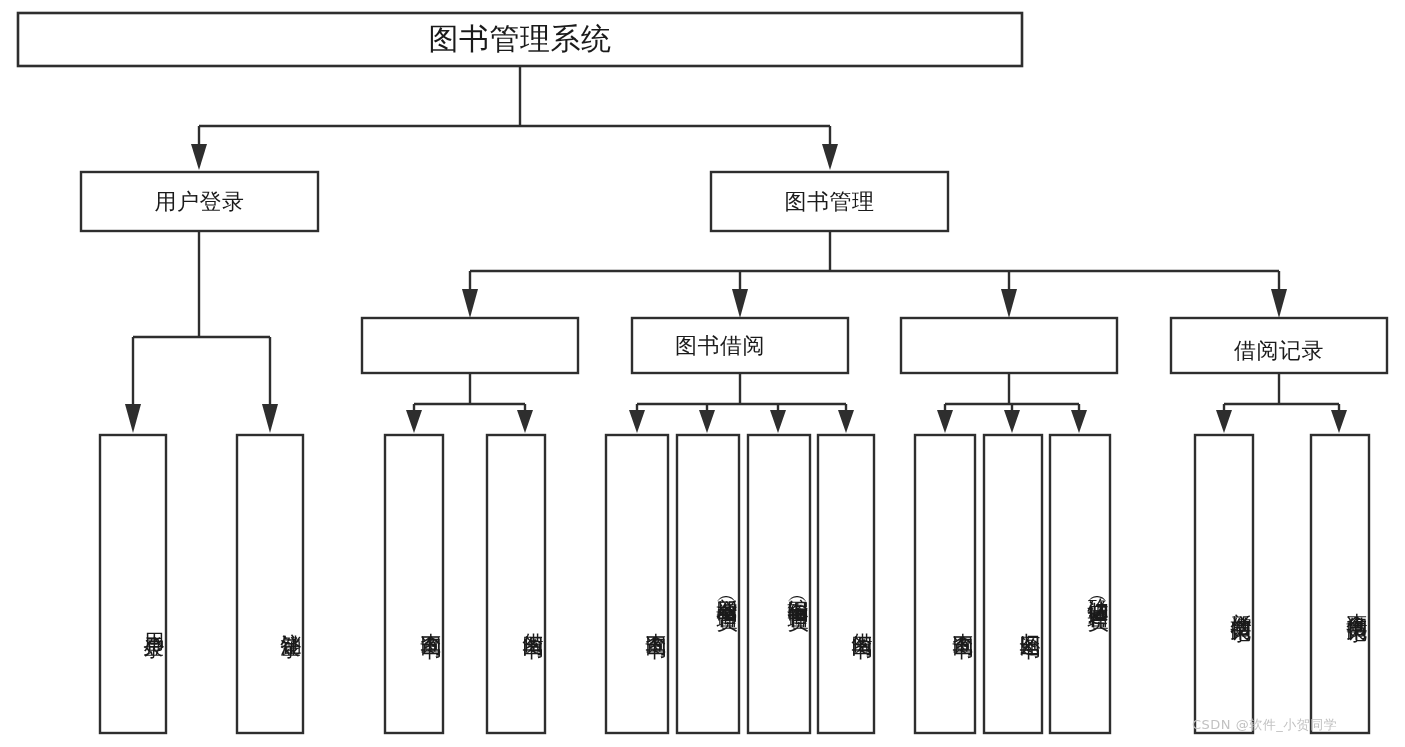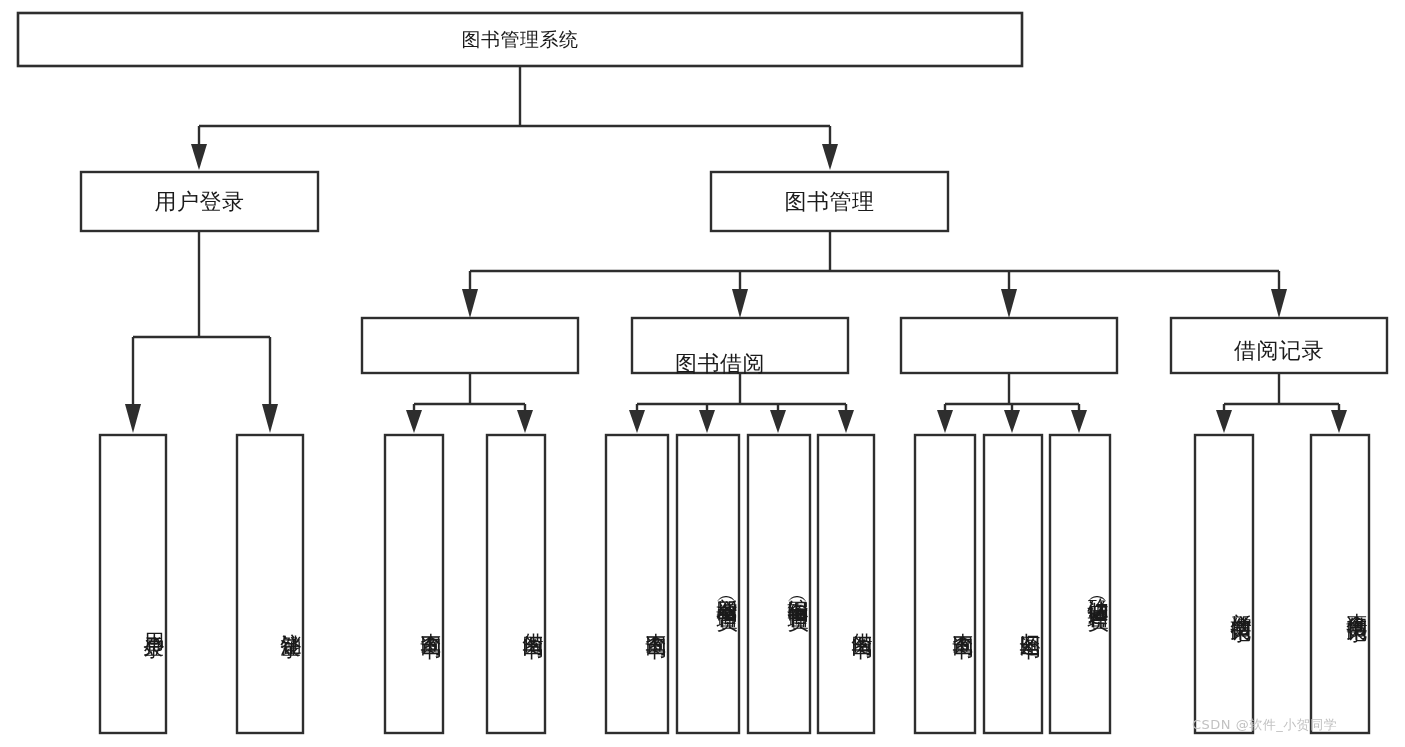--- a/index.html
+++ b/index.html
@@ -56,21 +56,21 @@
     text-align: center;
     line-height: 1.15;
     user-select: none;
     pointer-events: none;
   }
   .node-label.horizontal {
     font-size: 22px;
     letter-spacing: 0.5px;
   }
   .node-label.horizontal.root {
-    font-size: 19px;
+    font-size: 30px;
     border-radius: 13px;
   }
   .node-label.vertical {
     writing-mode: vertical-rl;
     text-orientation: upright;
     font-size: 21px;
     letter-spacing: 2px;
     align-items: flex-start;
     justify-content: center;
     padding-top: 6px;
@@ -193,21 +193,21 @@
     <rect class="node-box" x="1195" y="435" width="58" height="298"></rect>
     <rect class="node-box" x="1311" y="435" width="58" height="298"></rect>
 
   </svg>
 
   <div class="node-label horizontal root" style="left:18px; top:13px; width:1004px; height:53px;">图书管理系统</div>
 
   <div class="node-label horizontal" style="left:81px; top:172px; width:237px; height:59px;">用户登录</div>
   <div class="node-label horizontal" style="left:711px; top:172px; width:237px; height:60px;">图书管理</div>
 
-  <div class="node-label horizontal" style="left:632px; top:336px; width:176px; height:55px;">图书借阅</div>
+  <div class="node-label horizontal" style="left:632px; top:318px; width:176px; height:55px;">图书借阅</div>
   <div class="node-label horizontal" style="left:1171px; top:318px; width:216px; height:65px;">借阅记录</div>
 
   <div class="node-label vertical" style="left:100px; top:500px; width:66px; height:233px;">用户登录</div>
   <div class="node-label vertical" style="left:237px; top:500px; width:66px; height:233px;">注销登录</div>
 
   <div class="node-label vertical" style="left:385px; top:500px; width:58px; height:233px;">查询图书</div>
   <div class="node-label vertical" style="left:487px; top:500px; width:58px; height:233px;">借阅图书</div>
 
   <div class="node-label vertical" style="left:606px; top:500px; width:62px; height:233px;">查询图书</div>
   <div class="node-label vertical" style="left:677px; top:440px; width:62px; height:293px;">新增图书（管理员）</div>

